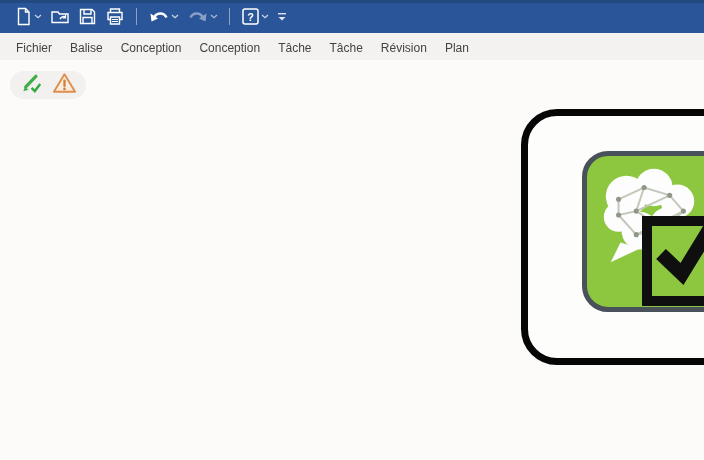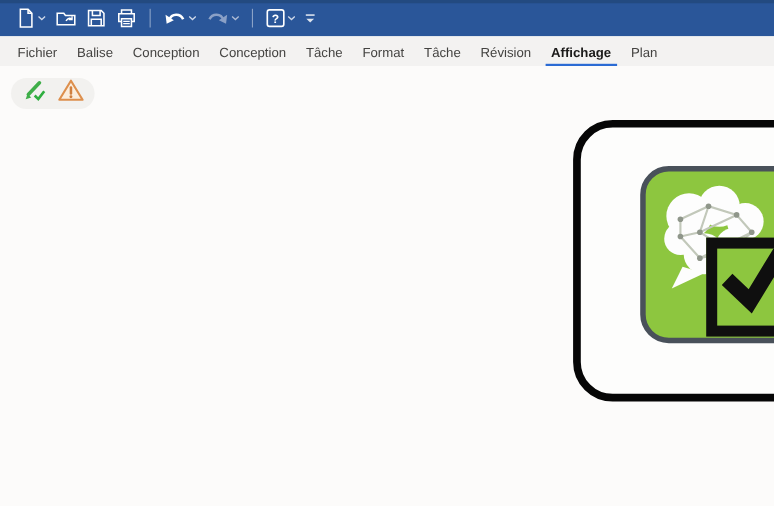--- a/index.html
+++ b/index.html
@@ -126,24 +126,22 @@
       </svg>
   </span>
 </div>
 
 <div class="tabrow">
   <span class="tab">Fichier</span>
   <span class="tab">Balise</span>
   <span class="tab">Conception</span>
   <span class="tab">Conception</span>
   <span class="tab">Tâche</span>
-  <span class="tab">Format</span>
   <span class="tab">Tâche</span>
   <span class="tab">Révision</span>
-  <span class="tab active">Affichage</span>
   <span class="tab">Plan</span>
 </div>
 
 <div class="ribbon">
 
   <div class="rgroup g1">
     <div class="rgroup-buttons">
       <div class="rbtn disabled w-map">
         <span class="ric">
           <svg width="30" height="30" viewBox="0 0 30 30">

